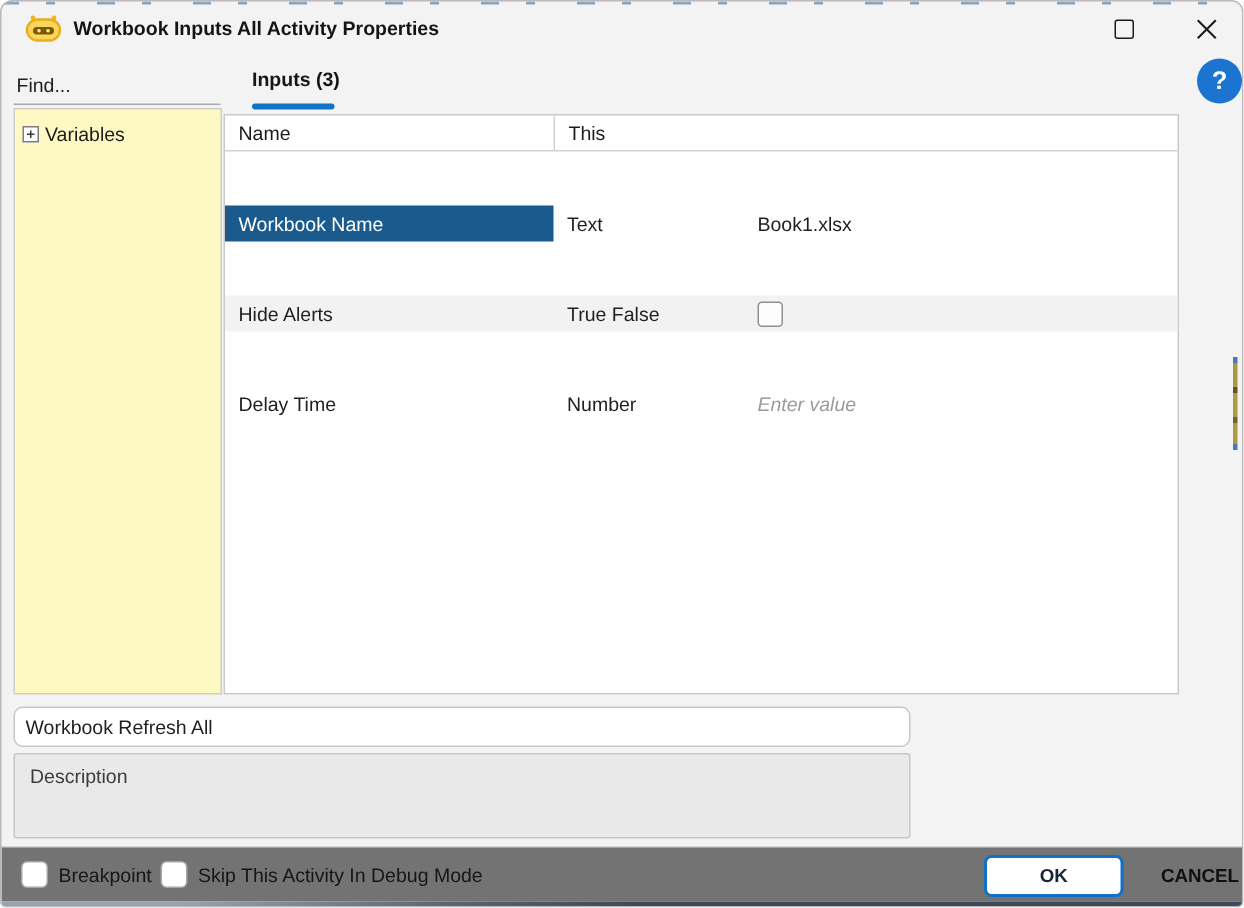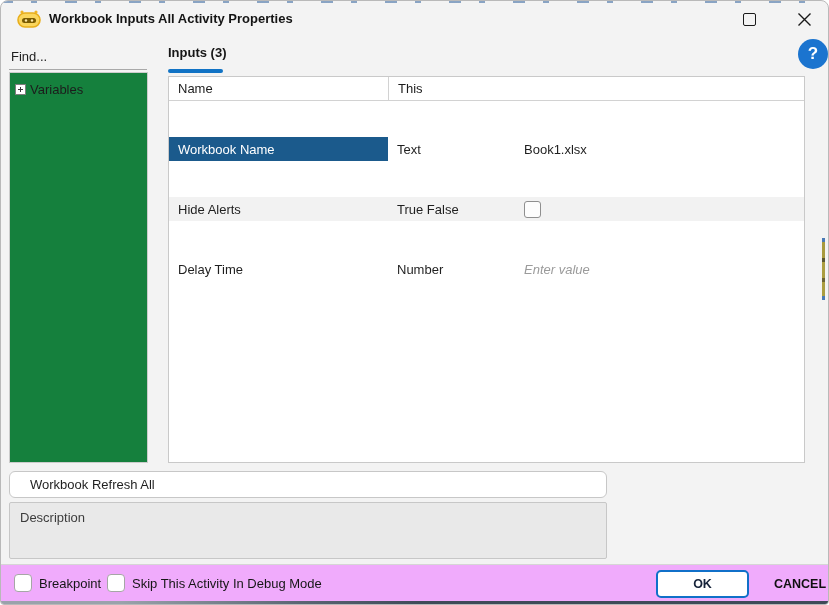--- a/index.html
+++ b/index.html
@@ -40,21 +40,21 @@
   }
   
   .find-input {
     position: absolute; left: 8px; top: 42px; width: 138px; height: 27px;
     border: none; border-bottom: 1px solid #a9a9a9; background: transparent;
     font-family: inherit; font-size: 13px; color: #c2410c; padding: 0 2px; outline: none;
   }
   .find-input::placeholder { color: #1f1f1f; opacity: 1; }
   .tree-panel {
     position: absolute; left: 8px; top: 71px; width: 139px; height: 391px;
-    background: #15803d; border: 1px solid #cccccc;
+    background: #fef9c3; border: 1px solid #cccccc;
   }
   .tree-item { display: flex; align-items: center; padding: 9px 4px 0 5px; cursor: default; }
   .expander {
     width: 11px; height: 11px; border: 1px solid #7d7d7d; background: #fff;
     position: relative; flex: 0 0 auto;
   }
   .expander::before, .expander::after { content: ""; position: absolute; background: #3a3a3a; }
   .expander::before { left: 2px; right: 2px; top: 4px; height: 1px; }
   .expander::after  { top: 2px; bottom: 2px; left: 4px; width: 1px; }
   .tree-label { margin-left: 4px; font-size: 13px; color: #1c1c1c; }
@@ -62,21 +62,21 @@
   .tab {
     position: absolute; left: 167px; top: 44px; height: 28px;
     font-weight: 600; font-size: 13px; color: #161616; cursor: default;
   }
   .tab-underline {
     position: absolute; left: 167px; top: 68px; width: 55px; height: 4px;
     border-radius: 2px; background: #1173c5;
   }
   
   .grid {
-    position: absolute; left: 167px; top: 75px; width: 637px; height: 387px;
+    position: absolute; left: 148px; top: 75px; width: 637px; height: 387px;
     background: #fff; border: 1px solid #c9c9c9;
   }
   .grid-header { display: flex; height: 24px; border-bottom: 1px solid #d2d2d2; }
   .gh-cell { display: flex; align-items: center; padding-left: 9px; color: #1c1c1c; }
   .gh-cell + .gh-cell { border-left: 1px solid #d2d2d2; }
   .col-name { width: 219px; flex: 0 0 auto; }
   .col-type { width: 127px; flex: 0 0 auto; }
   .col-value { flex: 1 1 auto; }
   .grid-row { display: flex; height: 24px; align-items: stretch; margin-top: 36px; }
   .grid-row.alt { background: #f2f2f2; }
@@ -84,33 +84,33 @@
   .cell-selected { background: #1b5a8c; color: #ffffff; }
   .value-placeholder { font-style: italic; color: #9b9b9b; }
   .mini-checkbox {
     width: 17px; height: 17px; border: 1px solid #8f8f8f; border-radius: 3px;
     background: #fdfdfd; cursor: pointer;
   }
   
   .name-input {
     position: absolute; left: 8px; top: 470px; width: 598px; height: 27px;
     border: 1px solid #c7c7c7; border-radius: 6px; background: #fff;
-    font-family: inherit; font-size: 13px; color: #1f1f1f; padding: 0 20px; outline: none;
+    font-family: inherit; font-size: 13px; color: #1f1f1f; padding: 0 7px; outline: none;
   }
   .desc-input {
     position: absolute; left: 8px; top: 501px; width: 598px; height: 57px;
     border: 1px solid #c7c7c7; border-radius: 2px; background: #e9e9e9;
     font-family: inherit; font-size: 13px; color: #3c3c3c; padding: 7px 10px;
     resize: none; outline: none;
   }
   .desc-input::placeholder { color: #3c3c3c; opacity: 1; }
   
   .footer {
     position: absolute; left: 0; right: 0; bottom: 3px; height: 37px;
-    border-top: 1px solid #d6d6d6; background: #f0abfc;
+    border-top: 1px solid #d6d6d6; background: #737373;
   }
   .footer-checkbox {
     position: absolute; top: 9px; width: 18px; height: 18px;
     border: 1px solid #a6a6a6; border-radius: 4px; background: #fff; cursor: pointer;
   }
   .cb-1 { left: 13px; }
   .cb-2 { left: 106px; }
   .footer-label { position: absolute; top: 11px; font-size: 13px; color: #161616; white-space: nowrap; }
   .lbl-1 { left: 38px; }
   .lbl-2 { left: 131px; }

